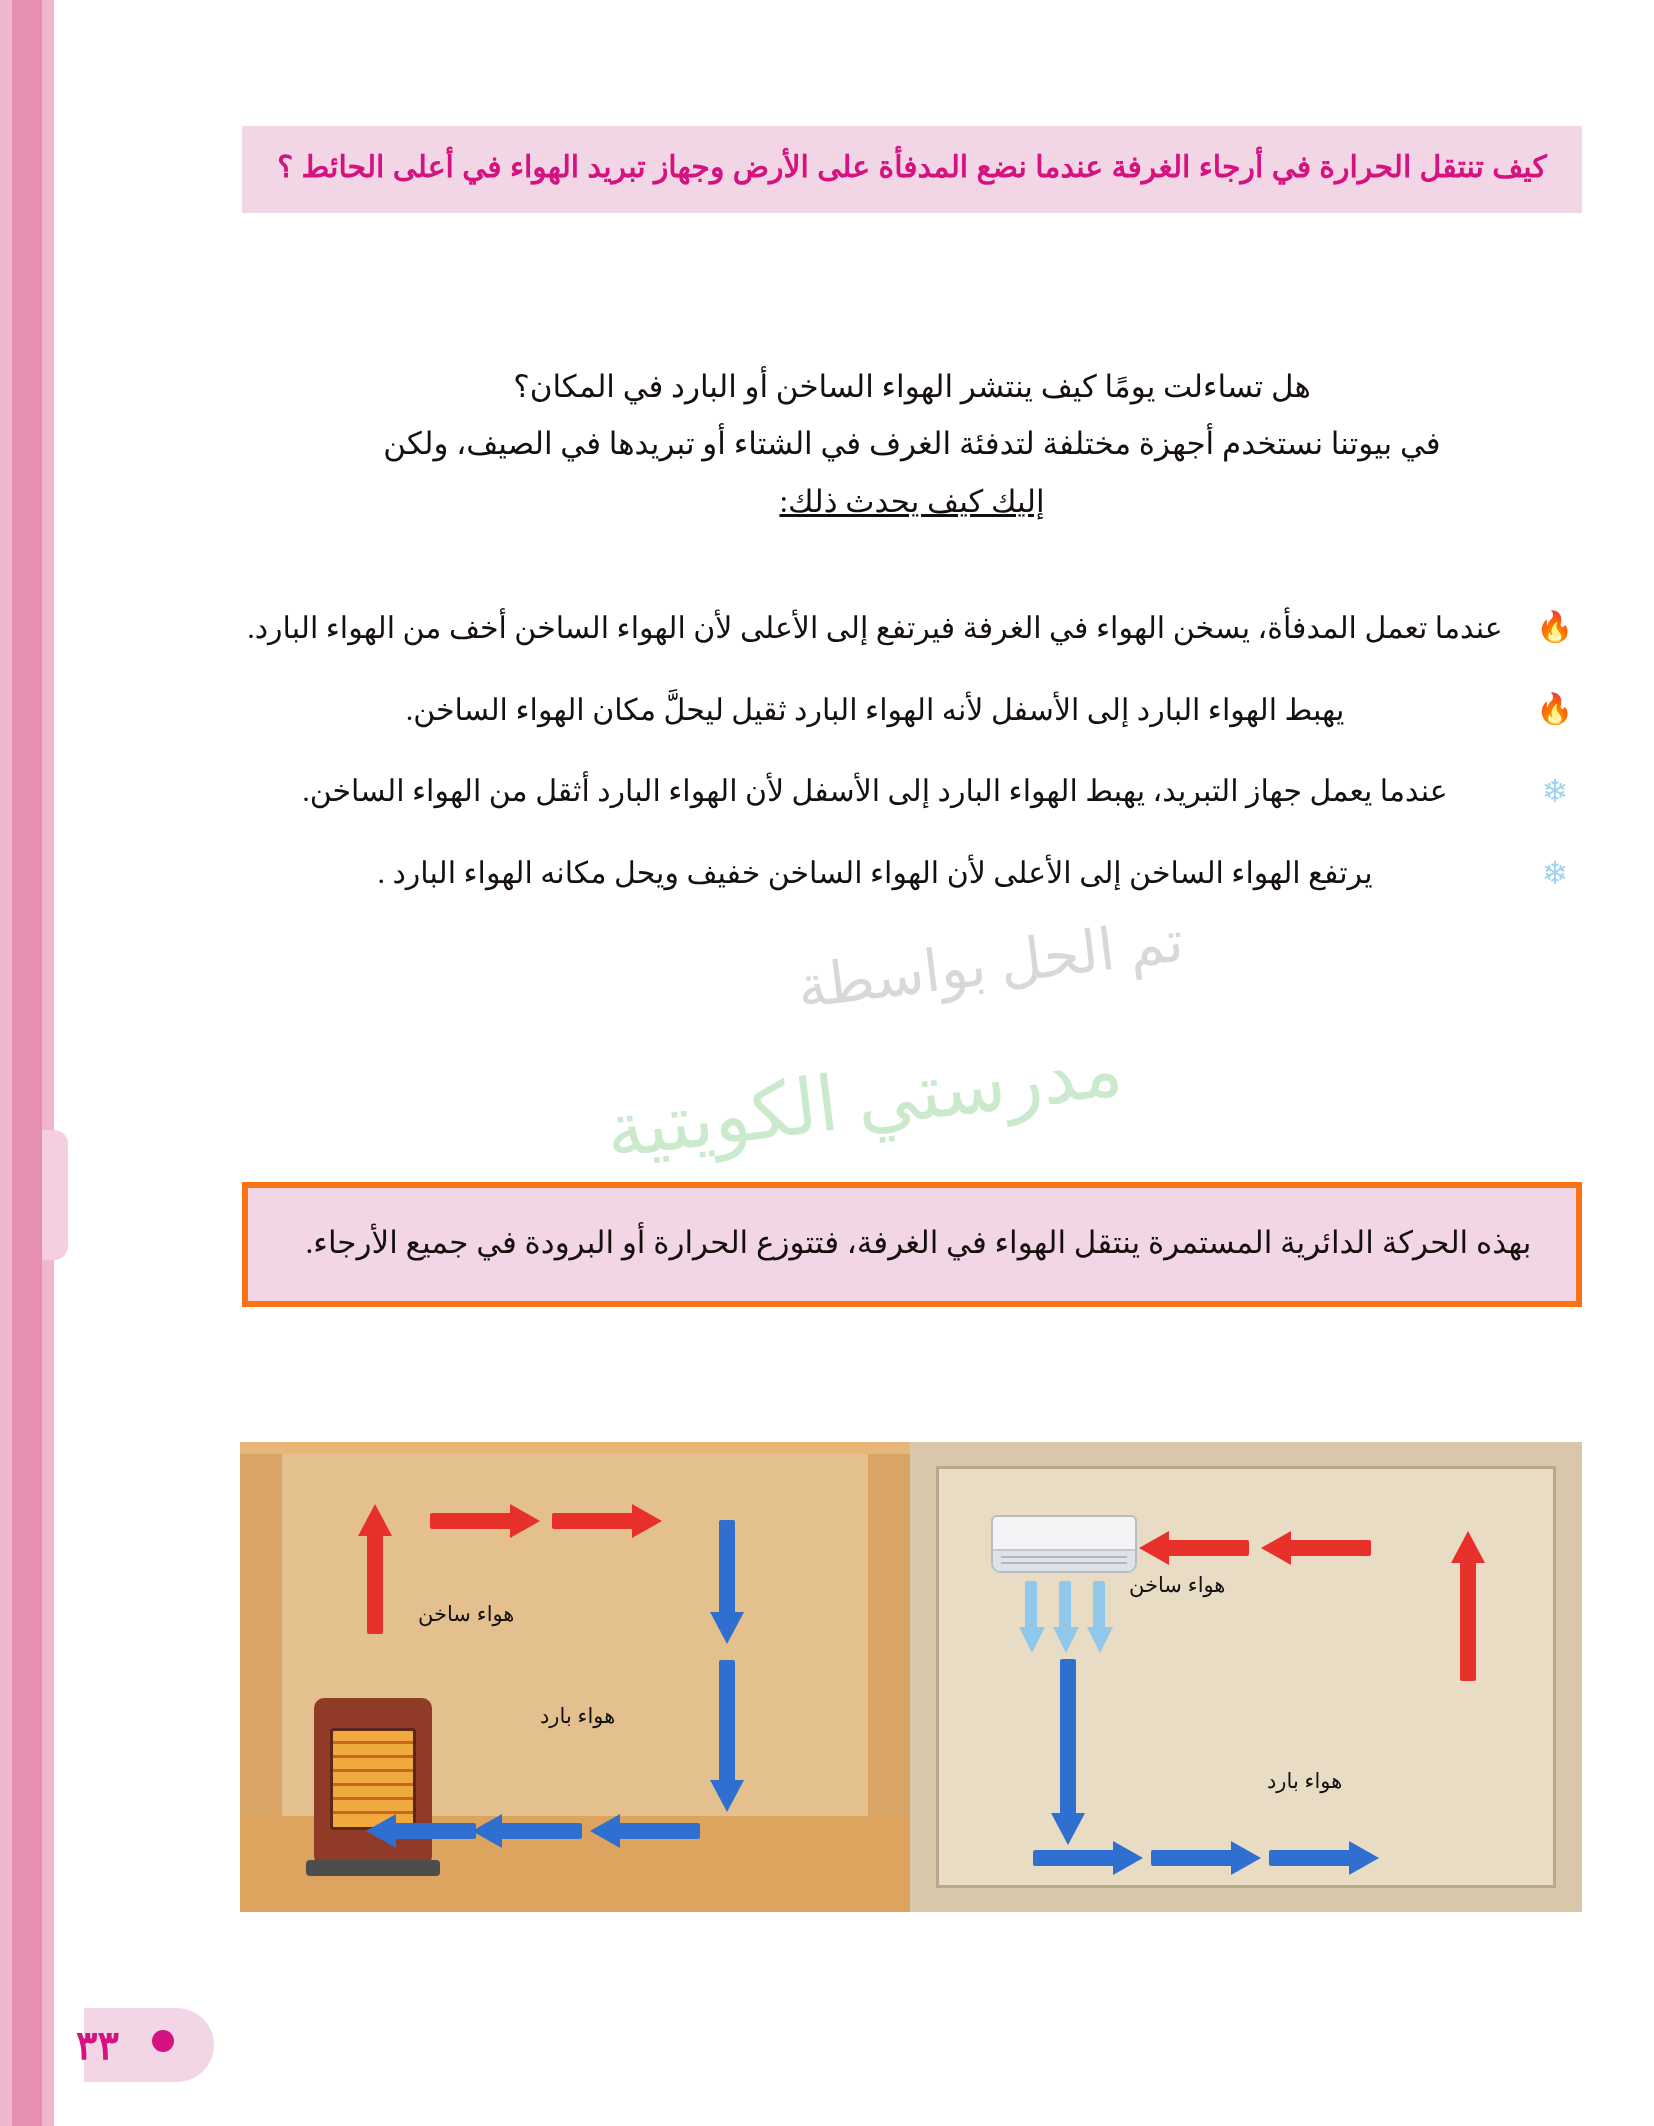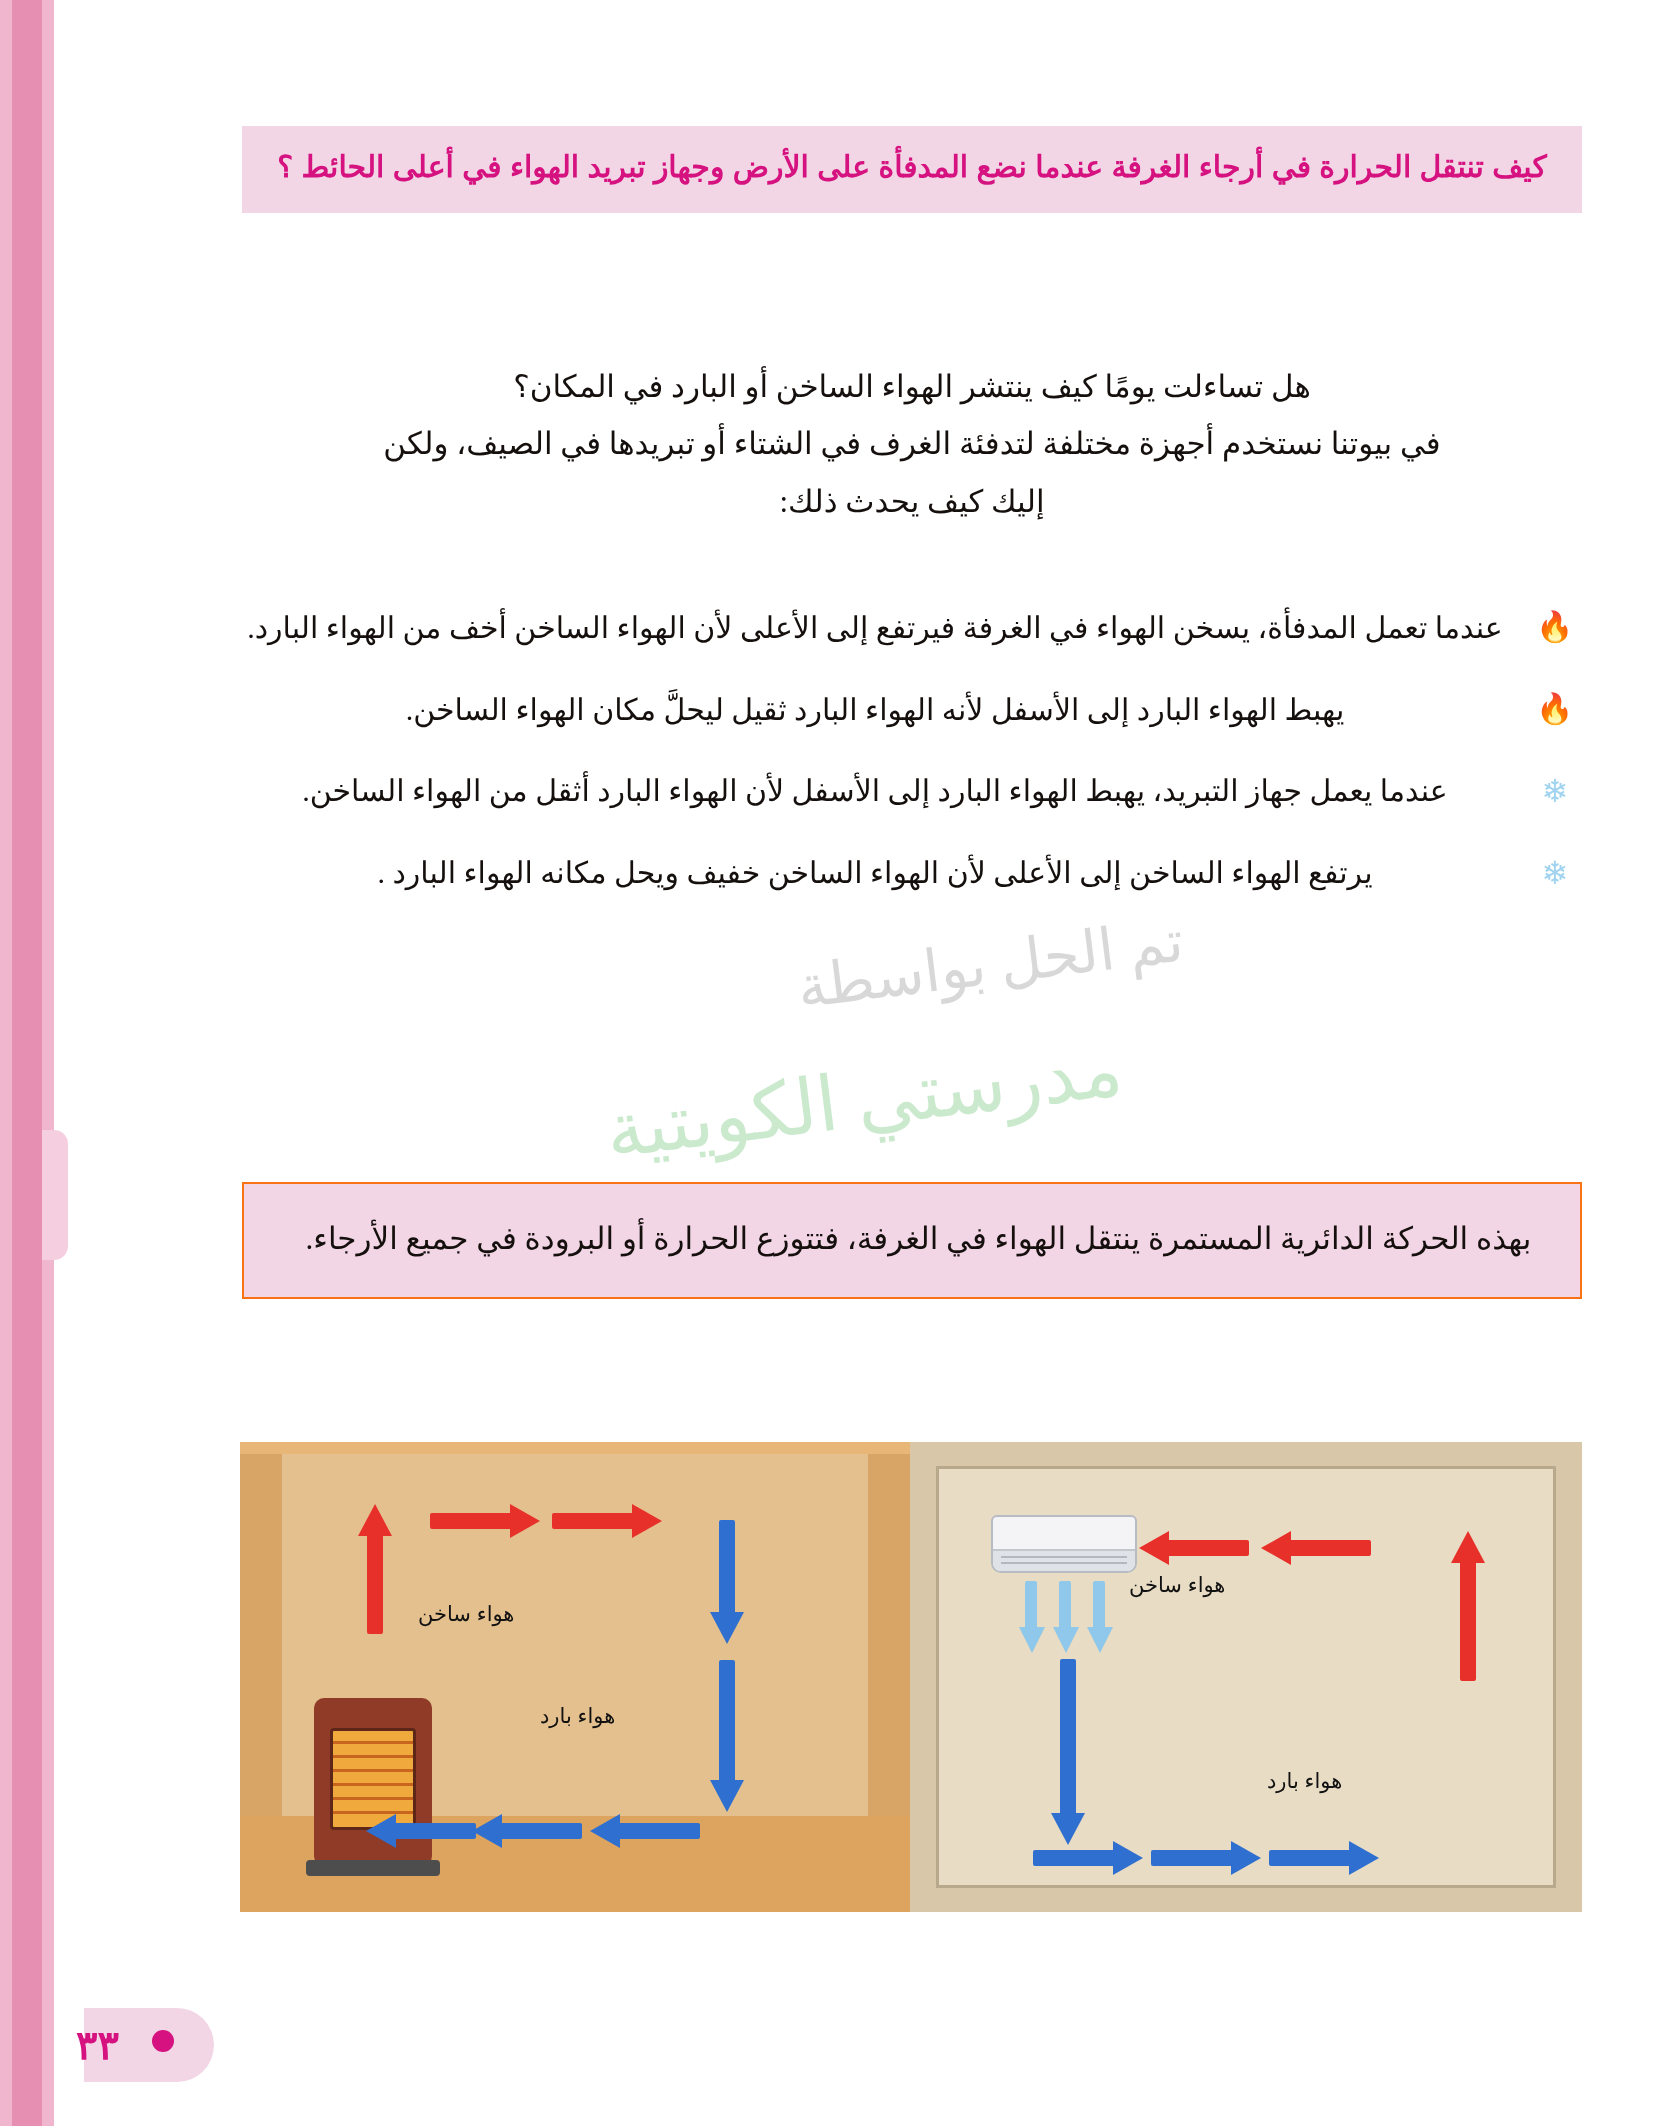--- a/index.html
+++ b/index.html
@@ -76,21 +76,21 @@
     position: absolute;
     right: 72px;
     top: 358px;
     width: 1340px;
     text-align: center;
     font-size: 31px;
     line-height: 1.85;
     color: #15100d;
   }
   .intro .line { display: block; }
-  .intro .line.last { text-align: center; }
+  .intro .line.last { text-align: center; text-decoration: underline; }
 
   
   .bullets {
     position: absolute;
     right: 72px;
     top: 600px;
     width: 1360px;
   }
   .bullet {
     display: flex;
@@ -116,21 +116,21 @@
   }
 
   
   .banner-conclusion {
     position: absolute;
     right: 72px;
     top: 1182px;
     width: 1340px;
     box-sizing: border-box;
     background: #f2d6e6;
-    border: 2px solid #f97316;
+    border: 6px solid #f97316;
     padding: 26px 30px 30px 43px;
     text-align: center;
     font-size: 31px;
     line-height: 1.85;
     color: #15100d;
   }
 
   
   .watermark {
     position: absolute;

